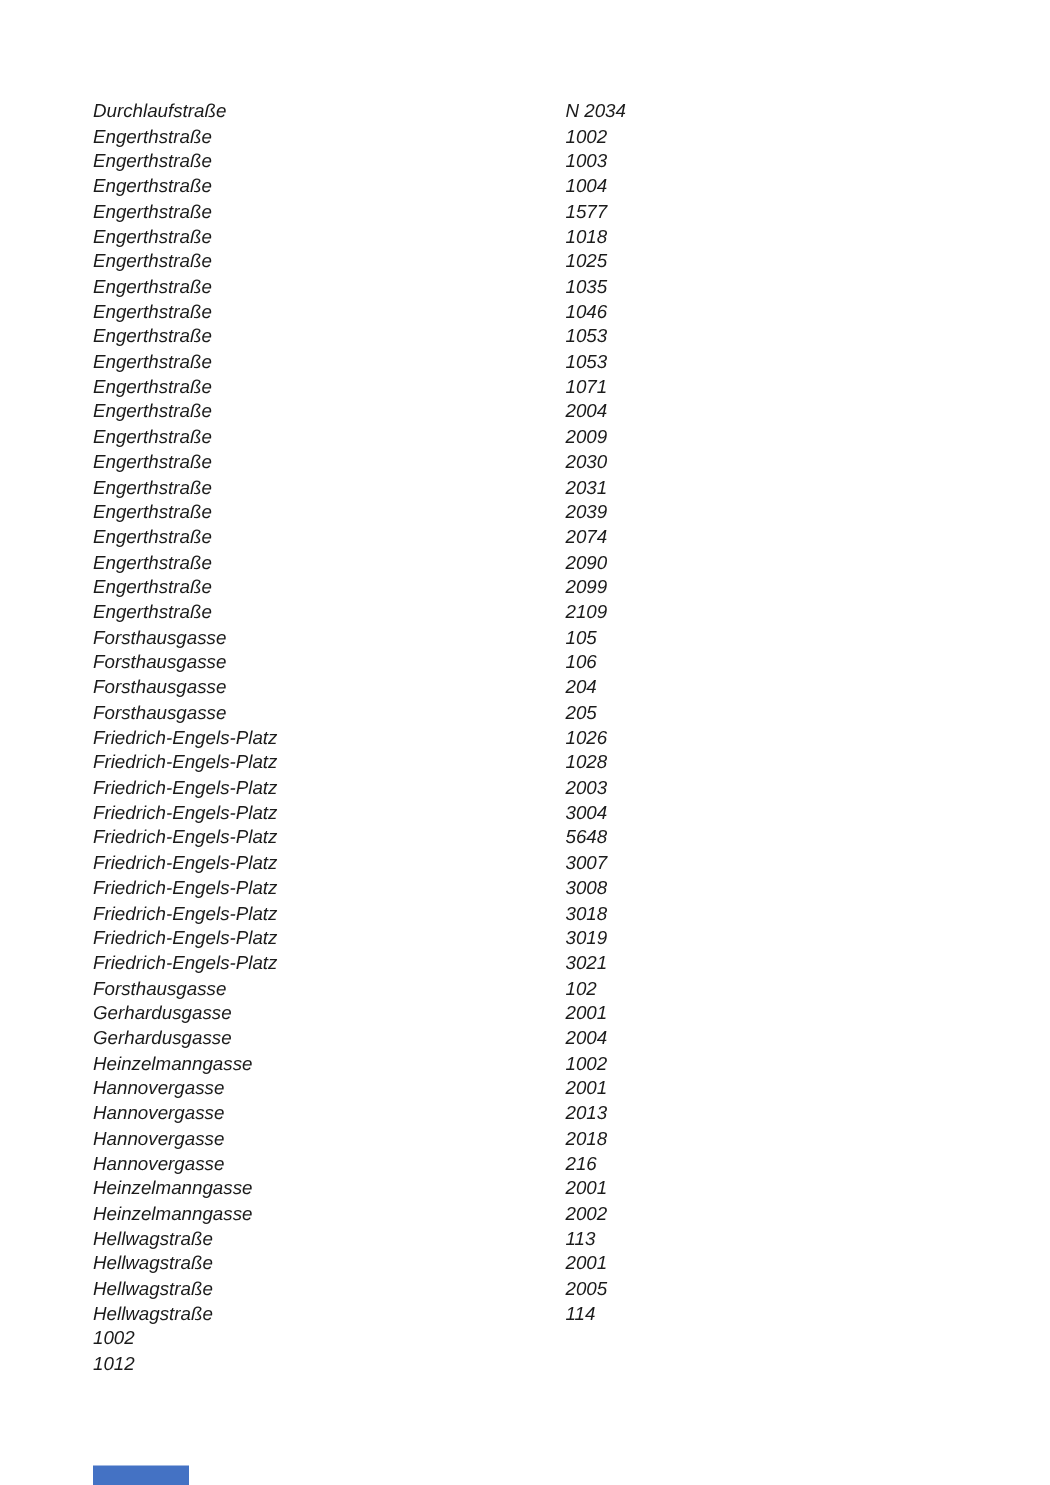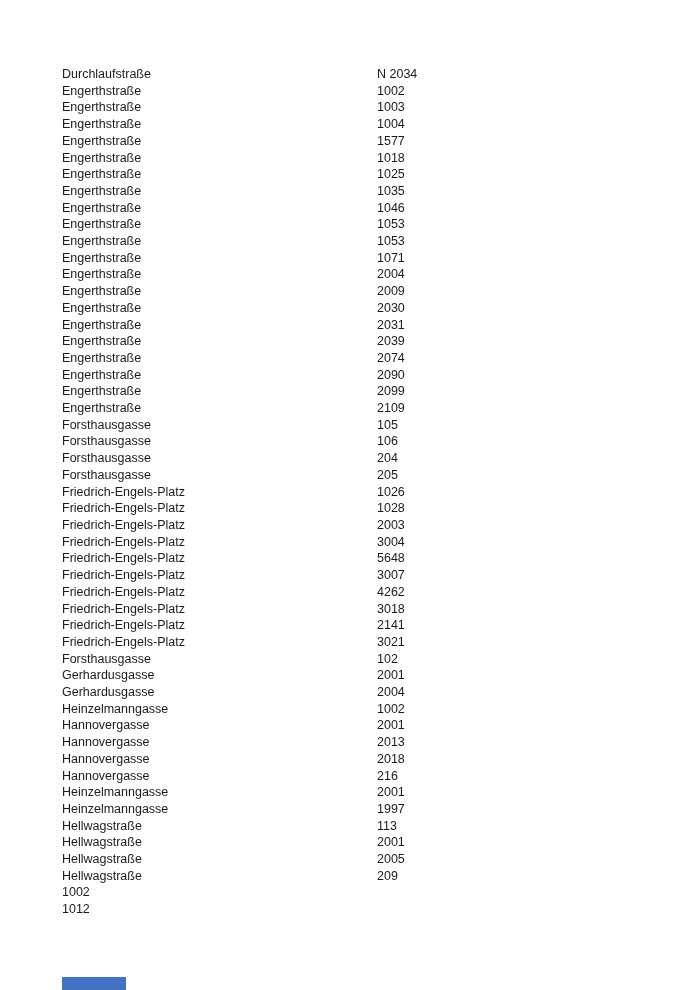--- a/index.html
+++ b/index.html
@@ -20,20 +20,21 @@
     left: 62px;
     top: 66px;
     font-size: 12.5px;
     line-height: 16.71px;
     color: #1b1b1b;
   }
   .row {
     display: grid;
     grid-template-columns: 315px auto;
     white-space: nowrap;
+    font-style: italic;
   }
   .street, .num {
     display: block;
   }
   .blue-bar {
     position: absolute;
     left: 62px;
     top: 977px;
     width: 64px;
     height: 13px;
@@ -163,29 +164,29 @@
       <div class="row">
         <span class="street">Friedrich-Engels-Platz</span>
         <span class="num">5648</span>
       </div>
       <div class="row">
         <span class="street">Friedrich-Engels-Platz</span>
         <span class="num">3007</span>
       </div>
       <div class="row">
         <span class="street">Friedrich-Engels-Platz</span>
-        <span class="num">4262</span>
+        <span class="num">3008</span>
       </div>
       <div class="row">
         <span class="street">Friedrich-Engels-Platz</span>
         <span class="num">3018</span>
       </div>
       <div class="row">
         <span class="street">Friedrich-Engels-Platz</span>
-        <span class="num">2141</span>
+        <span class="num">3019</span>
       </div>
       <div class="row">
         <span class="street">Friedrich-Engels-Platz</span>
         <span class="num">3021</span>
       </div>
       <div class="row">
         <span class="street">Forsthausgasse</span>
         <span class="num">102</span>
       </div>
       <div class="row">
@@ -215,37 +216,37 @@
       <div class="row">
         <span class="street">Hannovergasse</span>
         <span class="num">216</span>
       </div>
       <div class="row">
         <span class="street">Heinzelmanngasse</span>
         <span class="num">2001</span>
       </div>
       <div class="row">
         <span class="street">Heinzelmanngasse</span>
-        <span class="num">1997</span>
+        <span class="num">2002</span>
       </div>
       <div class="row">
         <span class="street">Hellwagstraße</span>
         <span class="num">113</span>
       </div>
       <div class="row">
         <span class="street">Hellwagstraße</span>
         <span class="num">2001</span>
       </div>
       <div class="row">
         <span class="street">Hellwagstraße</span>
         <span class="num">2005</span>
       </div>
       <div class="row">
         <span class="street">Hellwagstraße</span>
-        <span class="num">209</span>
+        <span class="num">114</span>
       </div>
       <div class="row">
         <span class="num">1002</span>
       </div>
       <div class="row">
         <span class="num">1012</span>
       </div>
     </div>
   <div class="blue-bar" style="background: rgb(68, 114, 196);"></div>
 </div>

